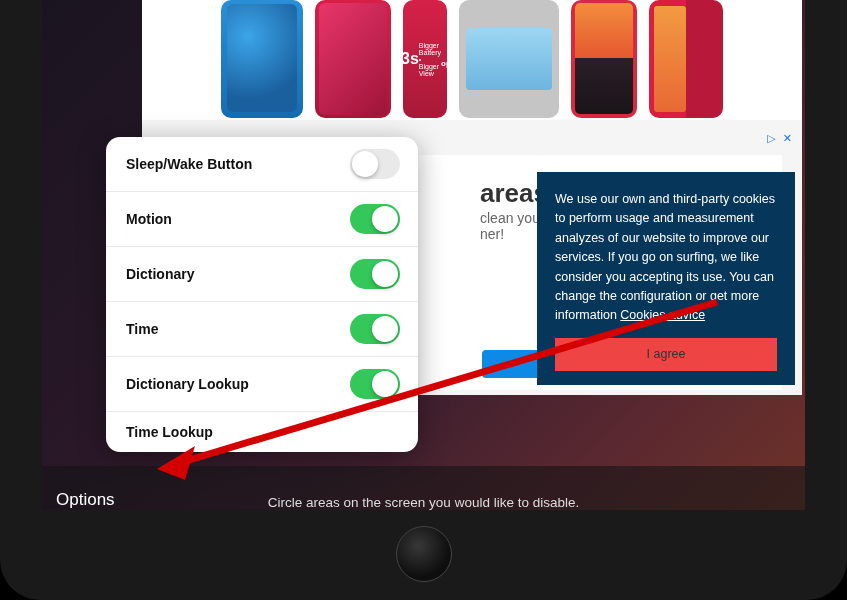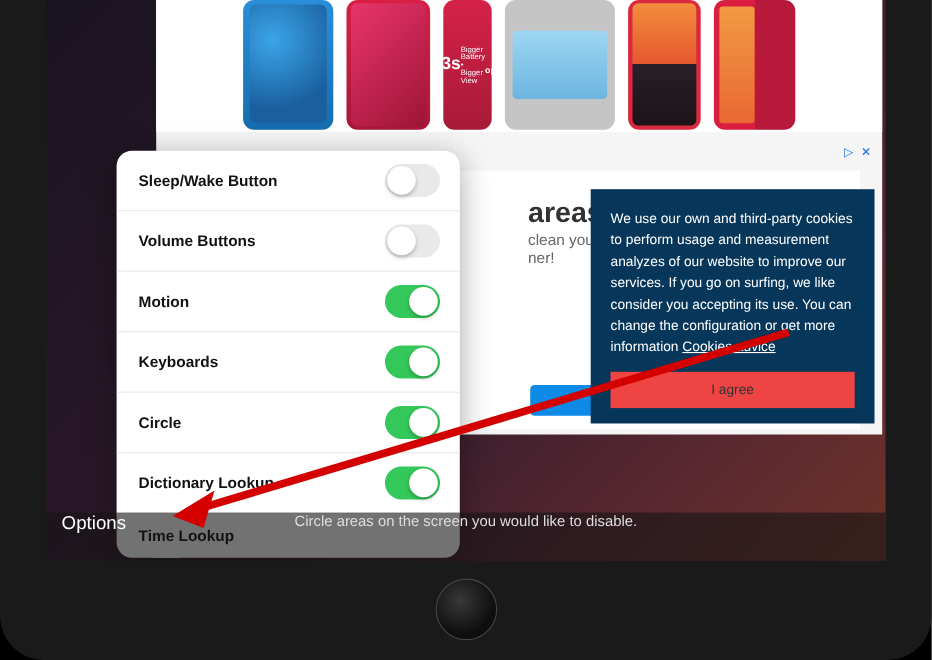--- a/index.html
+++ b/index.html
@@ -192,21 +192,21 @@
     .toggle.on::after { right: 2px; }
     .toggle.off::after { left: 2px; }
     .bottom-bar {
       position: absolute;
       bottom: 0;
       left: 0;
       width: 100%;
       height: 44px;
       background: rgba(20, 20, 22, 0.6);
       display: flex;
-      align-items: flex-start;
+      align-items: flex-end;
     }
     .options-label {
       color: #fff;
       font-size: 17px;
       font-weight: 400;
       margin-left: 14px;
     }
     .hint-text {
       position: absolute;
       left: 50%;
@@ -275,33 +275,29 @@
         <div class="agree-btn">I agree</div>
       </div>
     </div>
 
     <div class="options-popover">
       <div class="option-row">
         <span>Sleep/Wake Button</span>
         <div class="toggle off"></div>
       </div>
       <div class="option-row">
-        <span>Volume Buttons</span>
-        <div class="toggle off"></div>
-      </div>
-      <div class="option-row">
         <span>Motion</span>
         <div class="toggle on"></div>
       </div>
       <div class="option-row">
-        <span>Keyboards</span>
+        <span>Dictionary</span>
         <div class="toggle on"></div>
       </div>
       <div class="option-row">
-        <span>Circle</span>
+        <span>Time</span>
         <div class="toggle on"></div>
       </div>
       <div class="option-row">
         <span>Dictionary Lookup</span>
         <div class="toggle on"></div>
       </div>
       <div class="option-row">
         <span>Time Lookup</span>
       </div>
     </div>

